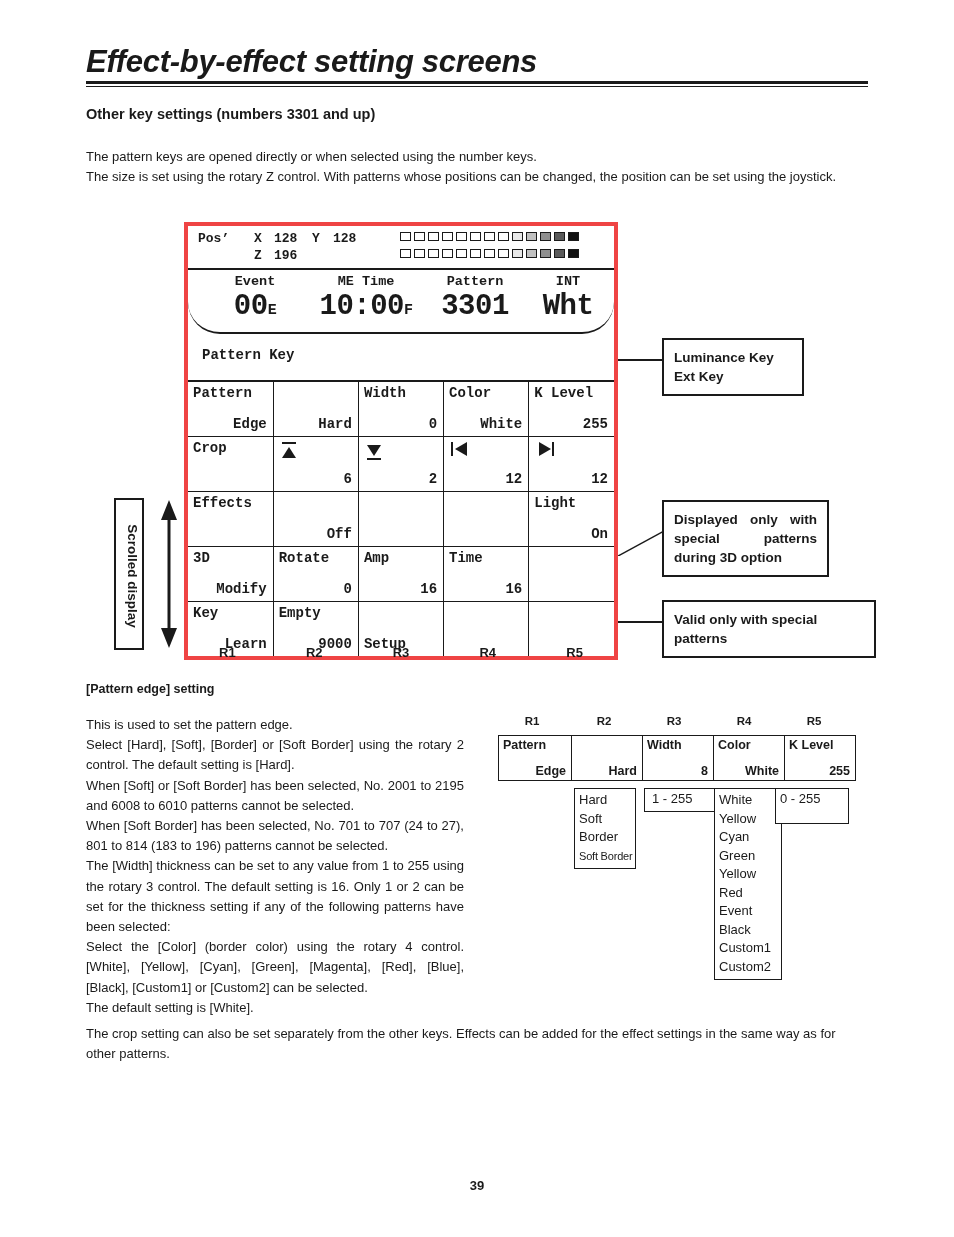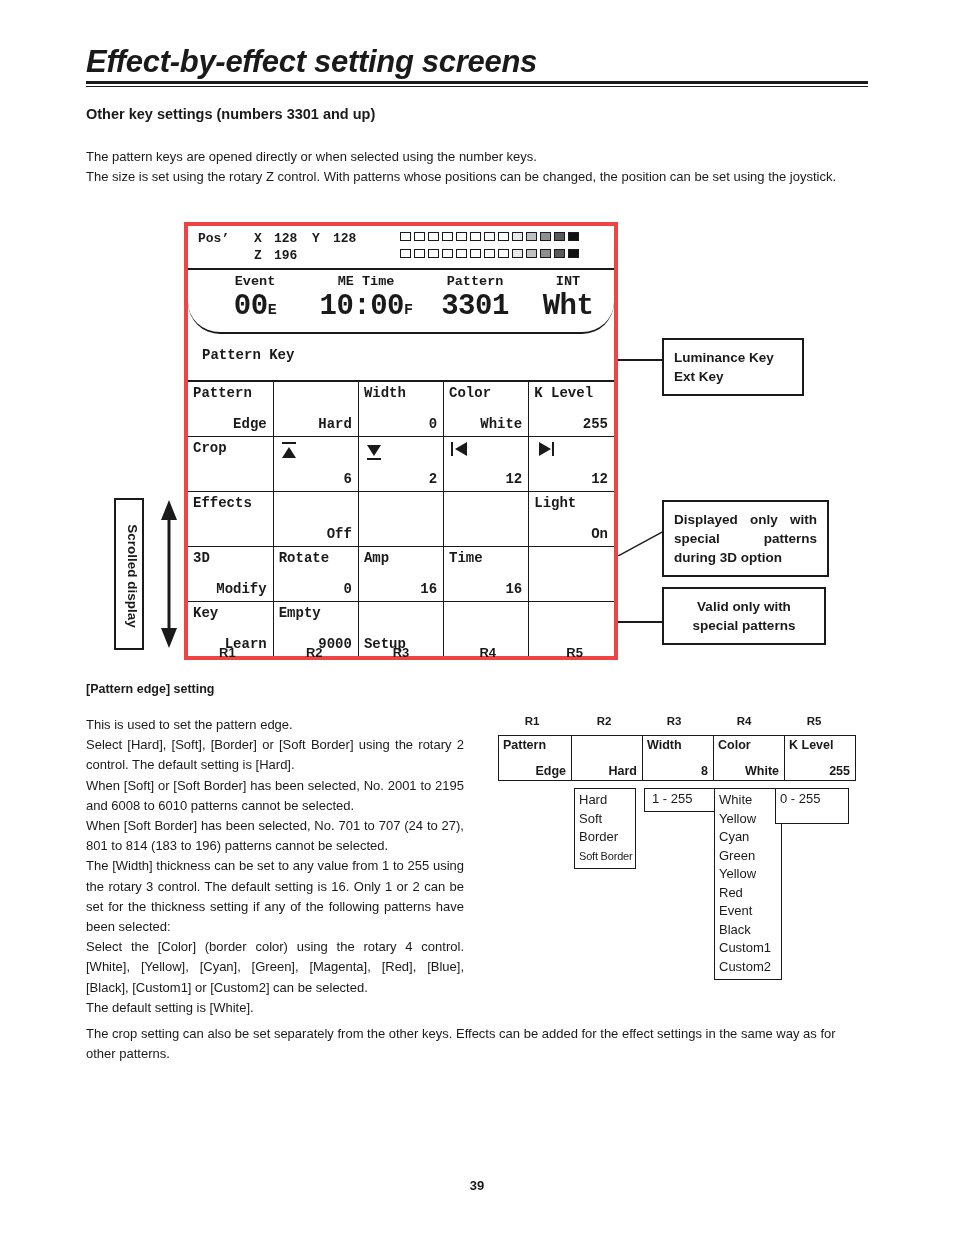--- a/index.html
+++ b/index.html
@@ -209,21 +209,21 @@
     border: 2px solid #1a1a1a;
     box-sizing: border-box;
     font-size: 13.5px;
     font-weight: bold;
     line-height: 19px;
     padding: 8px 10px;
     background: #fff;
   }
   .callout-luminance { left: 662px; top: 338px; width: 142px; }
   .callout-3d        { left: 662px; top: 500px; width: 167px; text-align: justify; }
-  .callout-valid     { left: 662px; top: 587px; width: 164px; text-align: center; }
+  .callout-valid     { left: 662px; top: 600px; width: 214px; }
 
   .connector {
     position: absolute;
     background: #1a1a1a;
     height: 1.5px;
   }
   .conn-lum   { left: 618px; top: 359px; width: 44px; }
   .conn-valid { left: 618px; top: 621px; width: 44px; }
   .conn-3d-diag {
     position: absolute;

